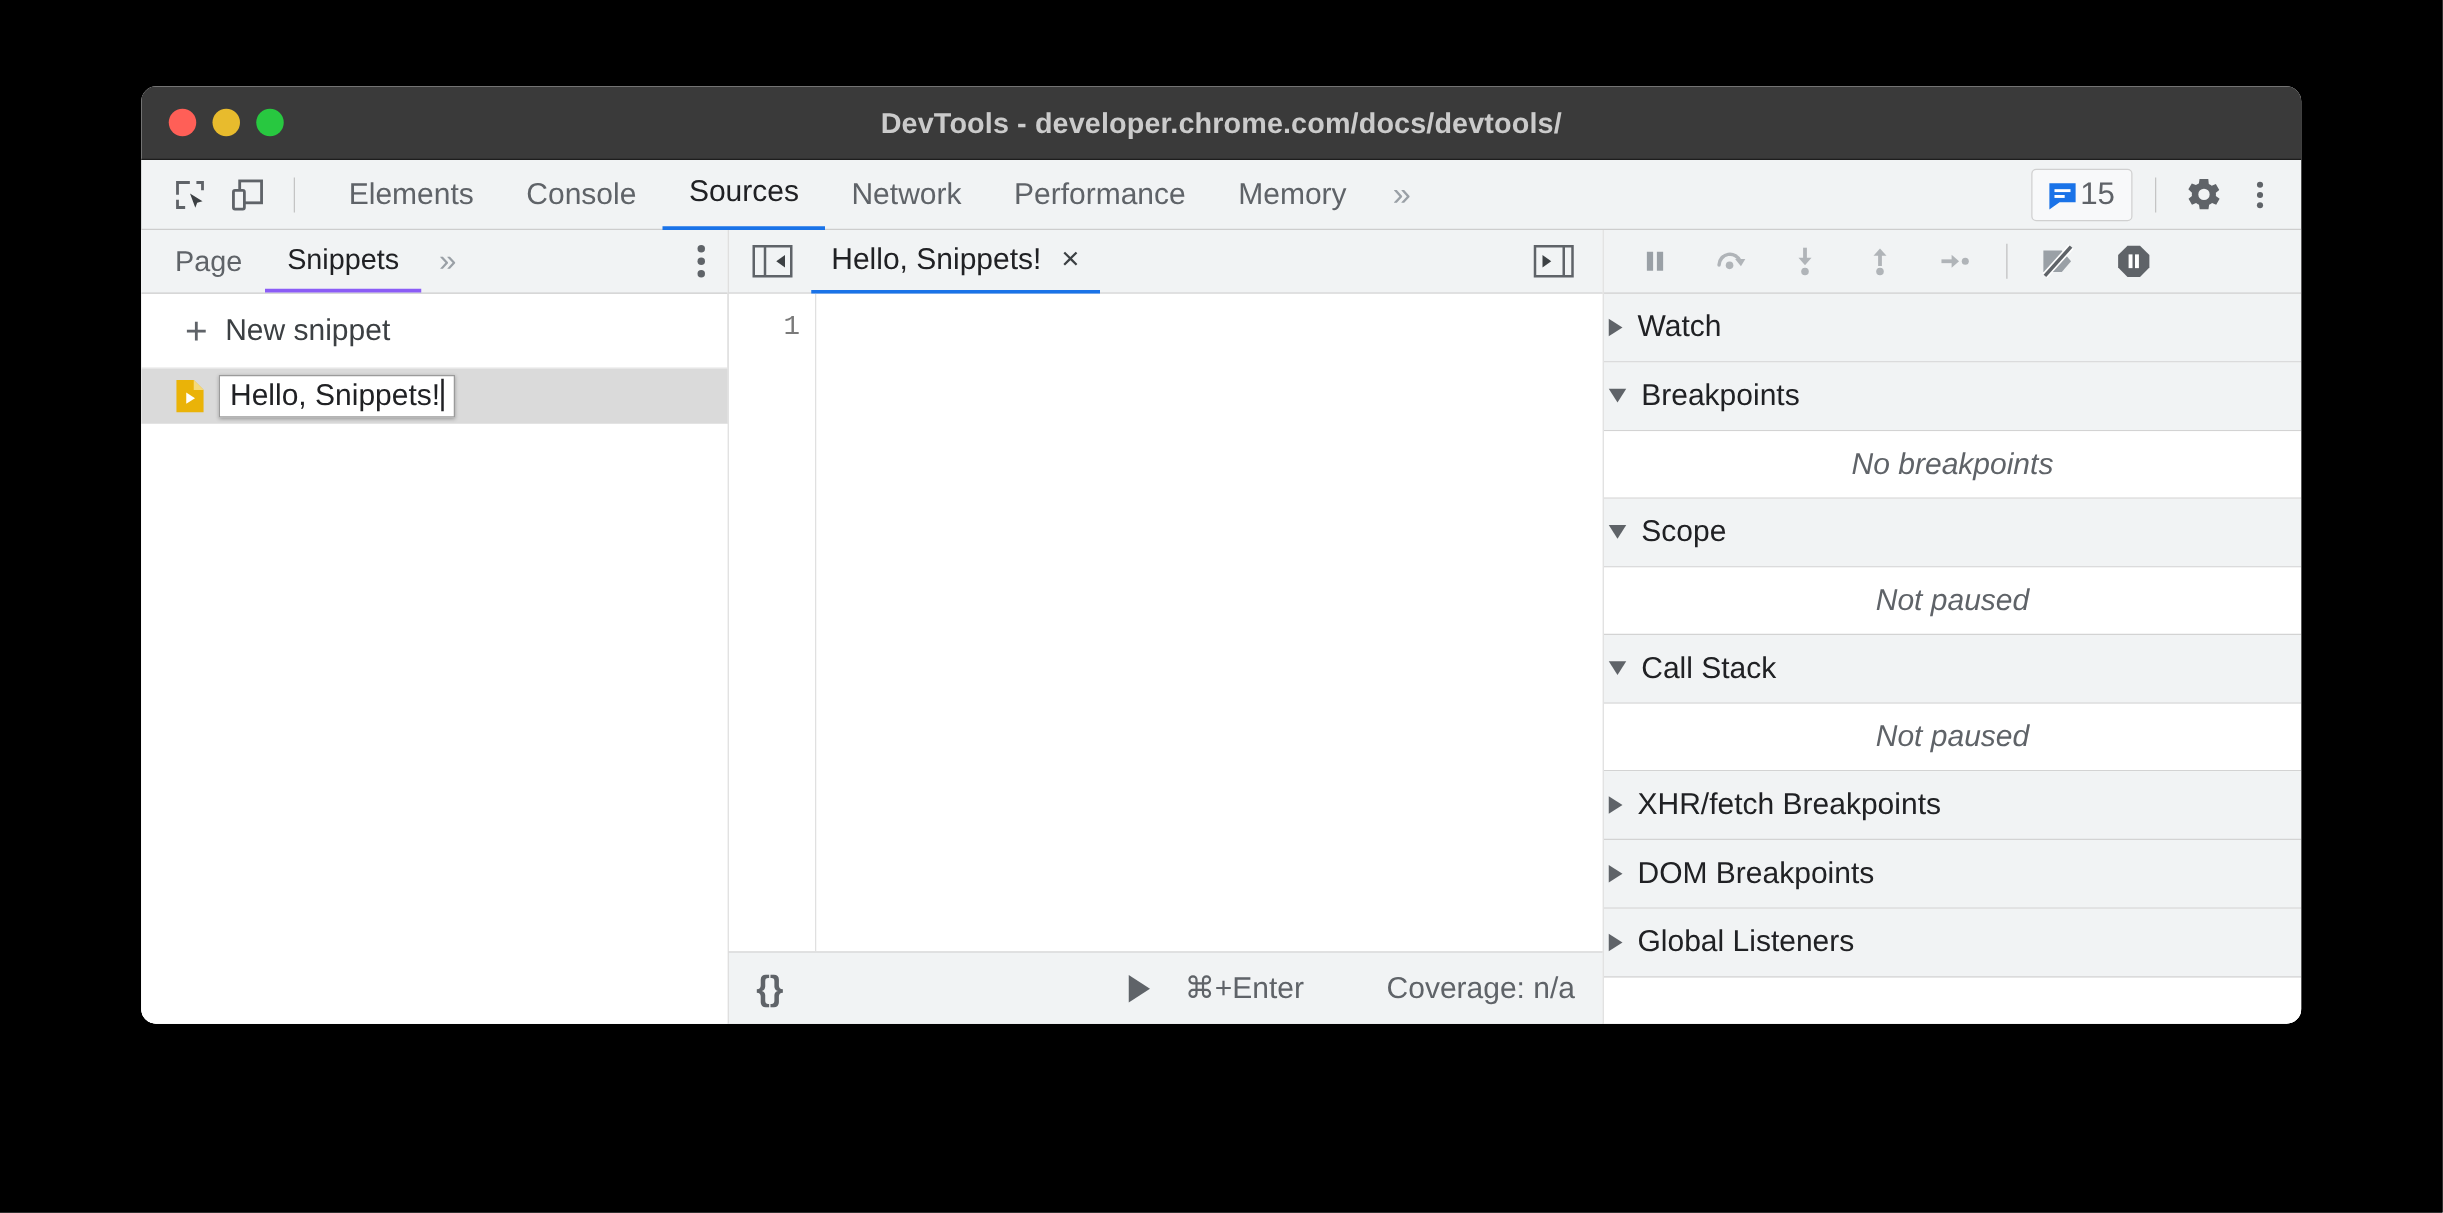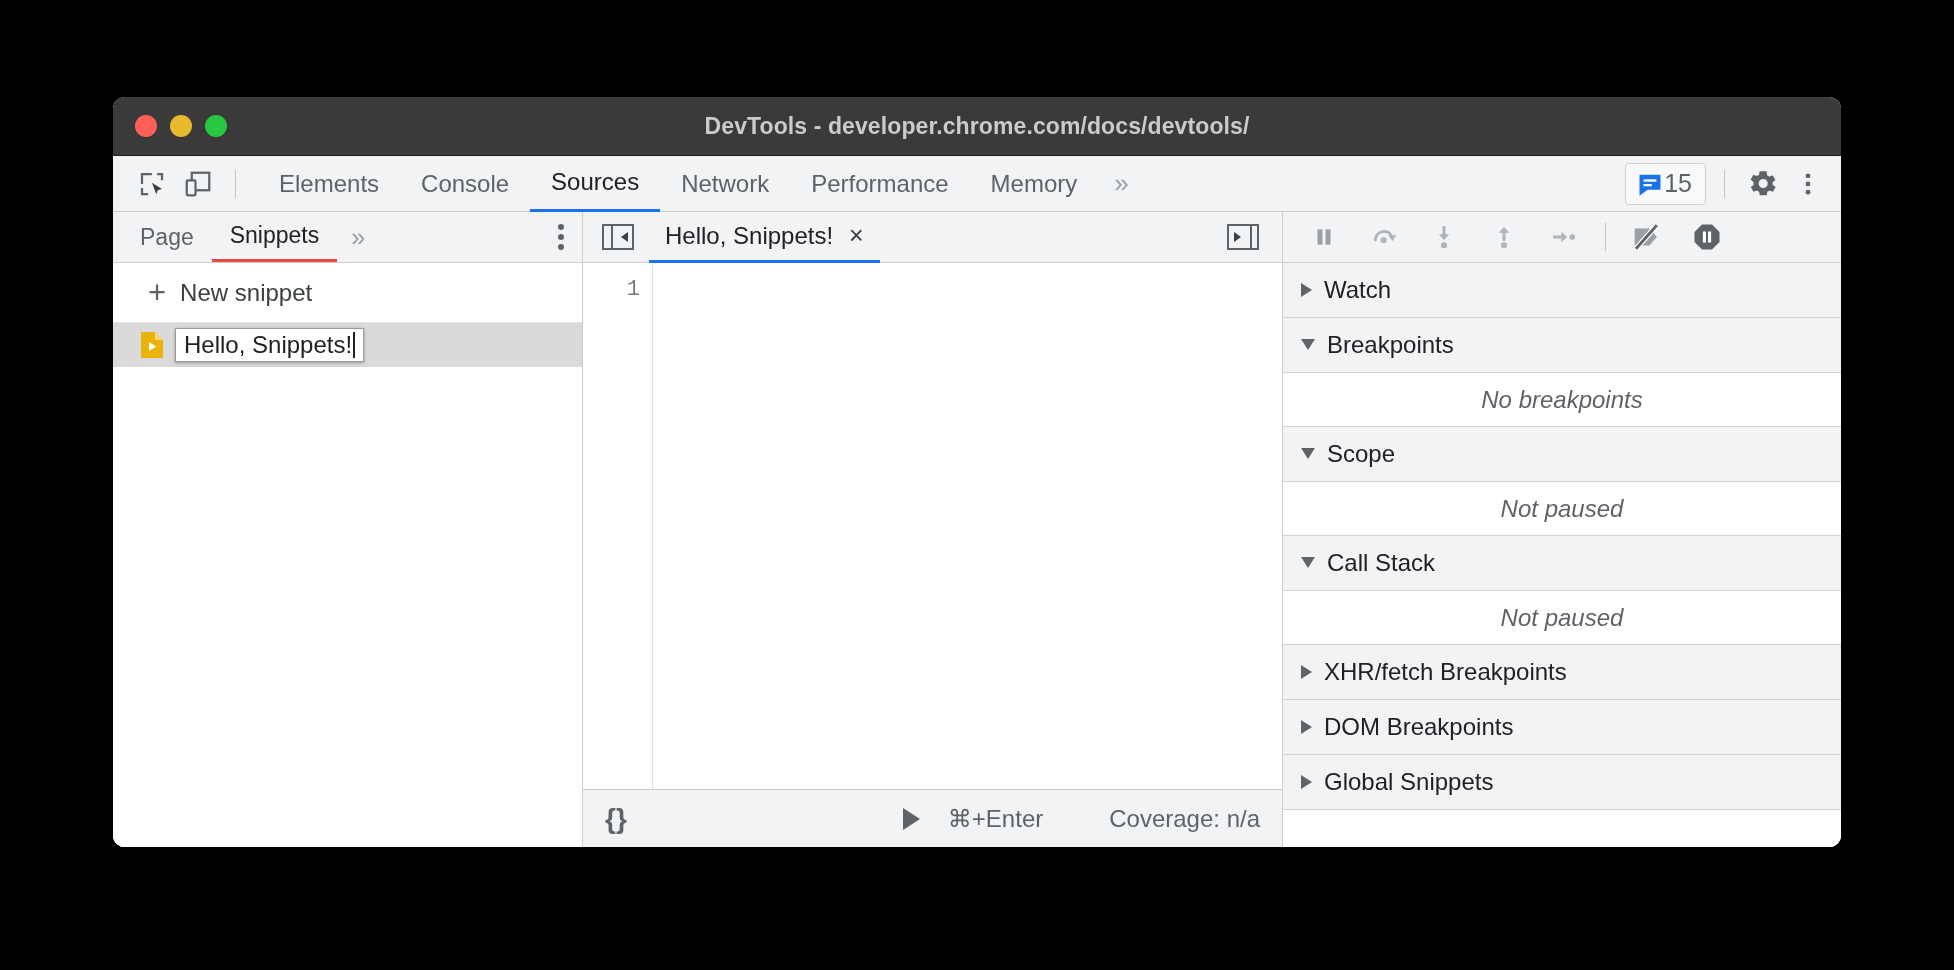--- a/index.html
+++ b/index.html
@@ -23,21 +23,20 @@
   .window {
     position: absolute;
     left: 113px;
     top: 69px;
     width: 1728px;
     height: 750px;
     border-radius: 12px;
     overflow: hidden;
     background: #ffffff;
     box-shadow: 0 2px 18px rgba(0,0,0,0.55);
-    margin-top: 28px;
   }
 
   .titlebar {
     height: 58px;
     background: #3a3a3a;
     border-bottom: 1px solid #1d1d1d;
     display: flex;
     align-items: center;
     position: relative;
   }
@@ -168,21 +167,21 @@
     align-items: center;
     padding: 0 18px;
     font-size: 23px;
     color: #5f6368;
     box-sizing: border-box;
     white-space: nowrap;
   }
   .nav-tab:first-child { margin-left: 9px; }
   .nav-tab.selected {
     color: #202124;
-    border-bottom: 3px solid #ef4444;
+    border-bottom: 3px solid #8b5cf6;
   }
   .nav-tab.chev { color: #9aa0a6; font-size: 25px; padding: 0 14px; }
 
   .kebab {
     display: flex;
     flex-direction: column;
     gap: 4px;
     align-items: center;
     justify-content: center;
     width: 42px;
@@ -374,21 +373,21 @@
   .dbg-sections {
     flex: 1;
     overflow: hidden;
   }
   .sec-header {
     height: 55px;
     background: #f1f3f4;
     border-bottom: 1px solid #d3d3d3;
     display: flex;
     align-items: center;
-    padding-left: 18px;
+    padding-left: 4px;
     font-size: 24px;
     color: #202124;
     box-sizing: border-box;
   }
   .tri {
     width: 0; height: 0;
     margin-right: 12px;
     flex: none;
   }
   .tri.collapsed {
@@ -652,21 +651,21 @@
             <span>XHR/fetch Breakpoints</span>
           </div>
 
           <div class="sec-header">
             <span class="tri collapsed"></span>
             <span>DOM Breakpoints</span>
           </div>
 
           <div class="sec-header">
             <span class="tri collapsed"></span>
-            <span>Global Snippets</span>
+            <span>Global Listeners</span>
           </div>
 
         </div>
       </div>
 
     </div>
   </div>
 </div>
 
 </body></html>

